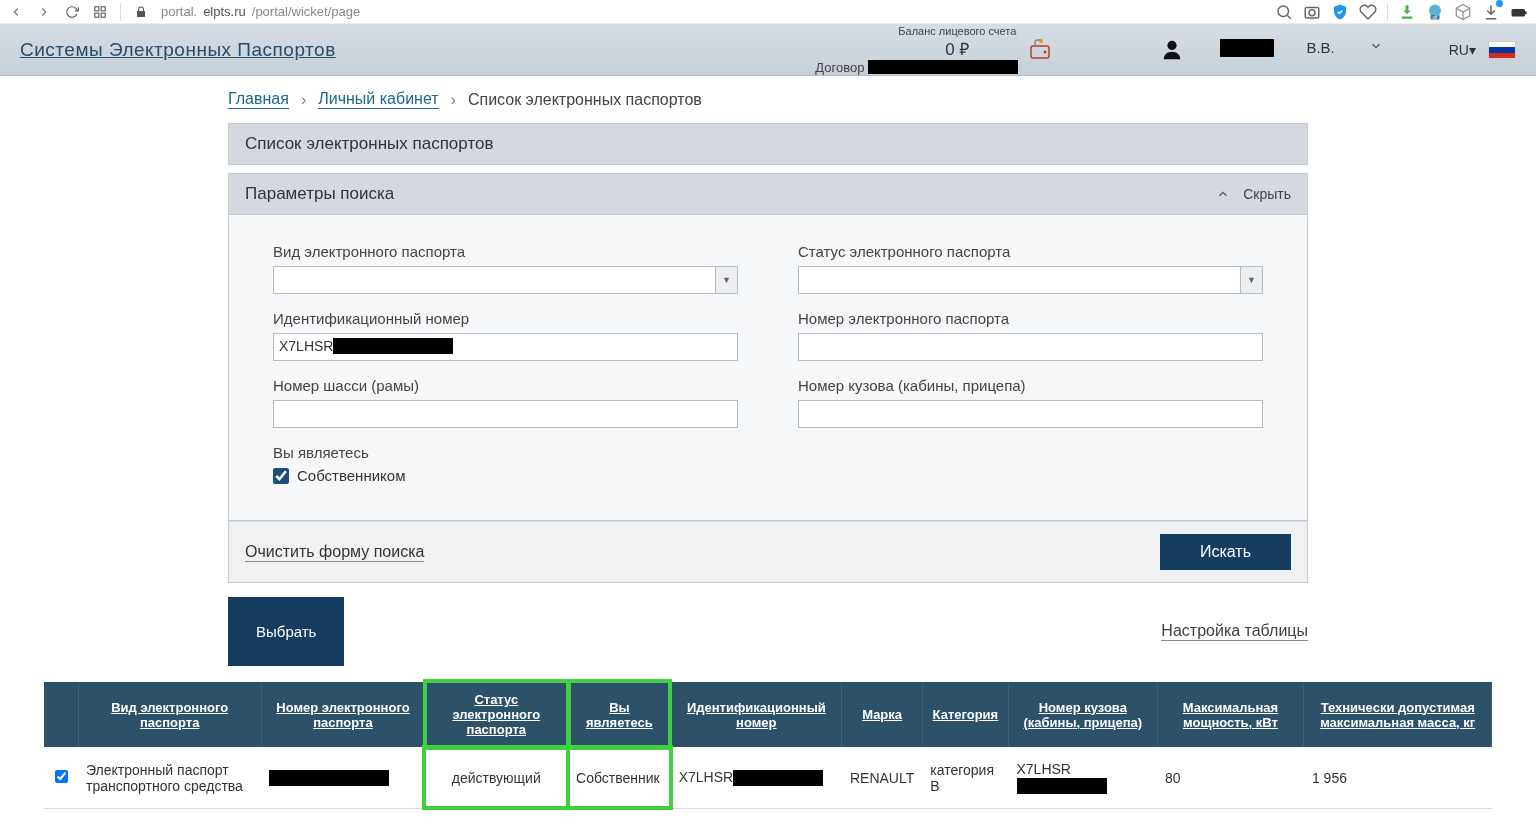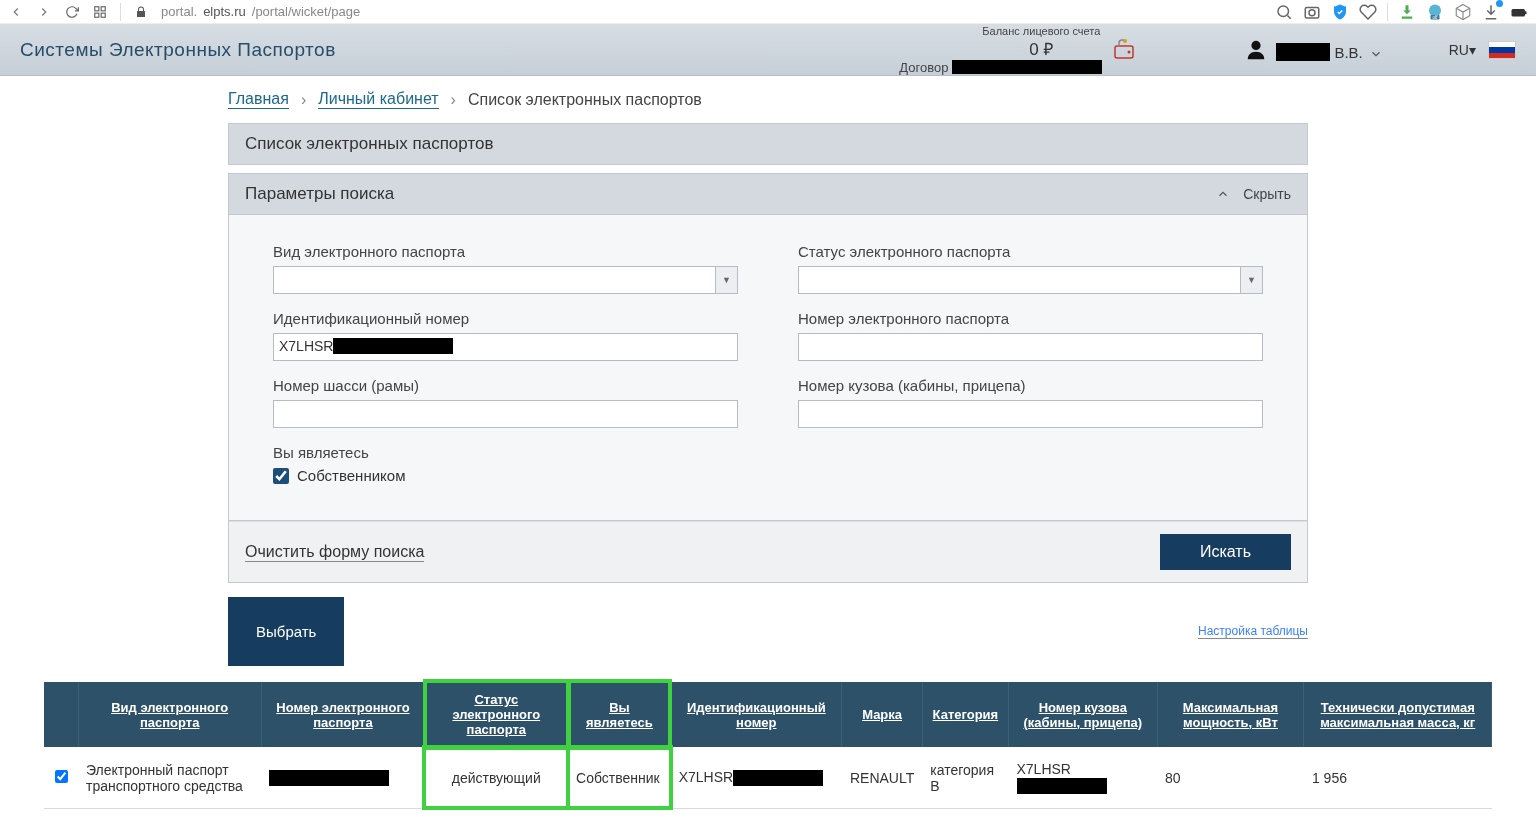--- a/index.html
+++ b/index.html
@@ -9,30 +9,30 @@
 .browser-bar { height: 24px; background: #fff; display: flex; align-items: center; padding: 0 8px; gap: 12px; border-bottom: 1px solid #eee; }
 .browser-bar .nav-icon { width: 16px; height: 16px; display: flex; align-items: center; justify-content: center; color: #666; cursor: pointer; }
 .browser-bar .url { color: #888; font-size: 13px; display: flex; align-items: center; gap: 6px; }
 .browser-bar .url .domain { color: #555; }
 .browser-bar .spacer { flex: 1; }
 .right-icons { display: flex; gap: 10px; align-items: center; }
 .right-icons .ico { width: 18px; height: 18px; }
 
 
 .top-header { height: 52px; background: linear-gradient(#d7dde3, #c6cfd8); display: flex; align-items: center; padding: 0 20px; border-bottom: 1px solid #b6bec8; }
-.site-title { color: #264e6a; font-size: 19px; letter-spacing: 0.5px; }
+.site-title { color: #264e6a; font-size: 19px; letter-spacing: 0.5px; text-decoration: underline; }
 .top-header .spacer { flex: 1; }
 .balance-box { text-align: center; font-size: 12px; color: #444; margin-right: 12px; }
 .balance-box .balance-label { font-size: 11px; }
 .balance-box .balance-value { font-size: 17px; font-weight: 500; color: #333; }
 .contract-line { font-size: 13px; color: #444; margin-right: 10px; display: flex; align-items: center; gap: 4px; }
 .contract-line .redacted { display: inline-block; width: 150px; height: 14px; background: #000; }
 .wallet-icon { width: 24px; height: 24px; margin-right: 16px; }
 .avatar-icon { width: 28px; height: 22px; margin-right: 6px; }
-.user-block { display: flex; align-items: flex-end; margin-left: 90px; }
+.user-block { display: flex; align-items: flex-start; margin-left: 90px; gap: 28px; }
 .user-name-redacted { display: inline-block; width: 54px; height: 18px; background: #000; }
 .user-suffix { font-size: 15px; color: #333; margin-left: 4px; }
 .caret { margin-left: 6px; color: #555; }
 .lang-block { display: flex; align-items: center; margin-left: 50px; gap: 12px; padding-left: 16px; }
 .lang-text { font-size: 14px; color: #333; }
 .flag { width: 28px; height: 18px; background: linear-gradient(#fff 33%, #0039a6 33% 66%, #d52b1e 66%); border: 1px solid #ccc; }
 
 
 .breadcrumb { padding: 14px 0 14px 228px; font-size: 16px; color: #444; display: flex; align-items: center; gap: 12px; }
 .breadcrumb a { color: #1b6a8c; text-decoration: none; border-bottom: 1px solid #1b6a8c; }
@@ -58,21 +58,21 @@
 .checkbox-row input { width: 16px; height: 16px; accent-color: #1d4d7a; }
 .checkbox-label { color: #333; font-size: 15px; }
 
 .form-footer { background: #f0f1f3; border: 1px solid #c3c9d0; border-top: 1px solid #dcdfe3; padding: 12px 16px; display: flex; align-items: center; }
 .clear-link { color: #333; font-size: 16px; text-decoration: none; border-bottom: 1px solid #888; cursor: pointer; }
 .search-btn { margin-left: auto; background: #163c5f; color: #fff; border: none; padding: 9px 40px; font-size: 16px; cursor: pointer; }
 
 
 .action-row { display: flex; align-items: center; padding: 14px 228px 10px; }
 .select-btn { background: #163c5f; color: #fff; border: none; padding: 26px 28px; font-size: 15px; cursor: pointer; }
-.table-settings { margin-left: auto; color: #3b82f6; font-size: 12px; border-bottom: 1px solid #888; cursor: pointer; }
+.table-settings { margin-left: auto; color: #404040; font-size: 16px; border-bottom: 1px solid #888; cursor: pointer; }
 
 
 .table-wrap { margin: 6px 44px 0; }
 table { width: 100%; border-collapse: collapse; }
 thead th { background: #2c5168; color: #fff; font-size: 13px; font-weight: 600; padding: 10px 8px; text-align: center; vertical-align: middle; border-right: 1px solid #3b6179; }
 thead th:first-child { width: 34px; }
 thead th a { color: #fff; text-decoration: underline; }
 tbody td { padding: 14px 8px; font-size: 14px; color: #333; border-bottom: 1px solid #d7dbe0; vertical-align: middle; }
 .cell-redacted { display: inline-block; height: 16px; background: #000; vertical-align: middle; }
 .hl-col { position: relative; }

